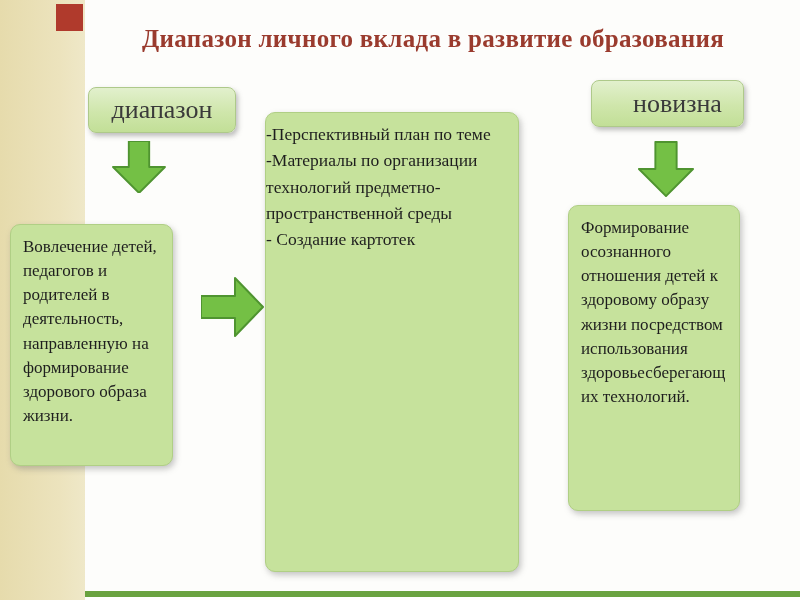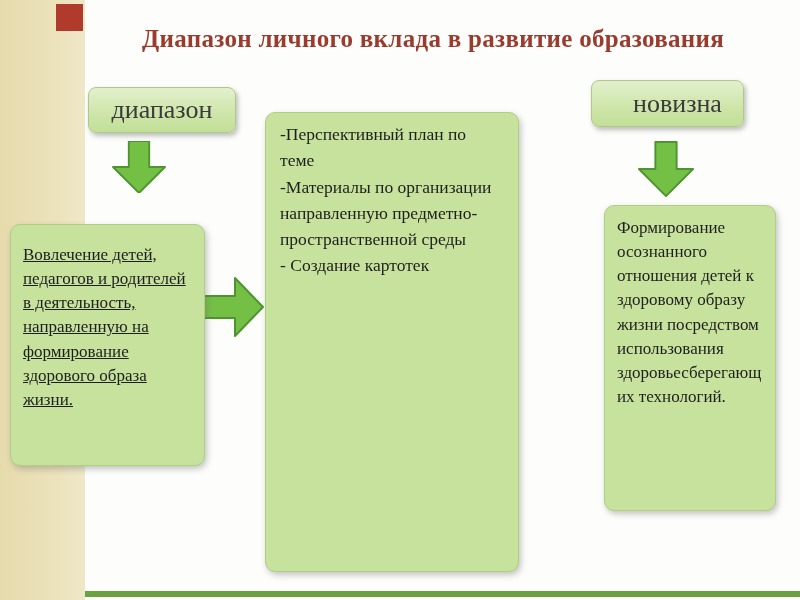--- a/index.html
+++ b/index.html
@@ -50,31 +50,31 @@
 
   .content-box {
     position: absolute;
     background: #c6e29c;
     border: 1px solid #b0cf85;
     border-radius: 10px;
     box-shadow: 2px 3px 6px rgba(110,110,110,0.4);
     color: #1e1e1e;
   }
   .box-left {
-    left: 10px; top: 224px; width: 195px; height: 242px;
-    padding: 18px 12px;
-    font-size: 17px; line-height: 1.42; text-decoration: underline;
+    left: 10px; top: 224px; width: 163px; height: 242px;
+    padding: 10px 12px;
+    font-size: 17px; line-height: 1.42;
   }
   .box-center {
     left: 265px; top: 112px; width: 254px; height: 460px;
-    padding: 8px 14px;
+    padding: 8px 0;
     font-size: 17.5px; line-height: 1.5;
   }
   .box-right {
-    left: 604px; top: 205px; width: 172px; height: 306px;
+    left: 568px; top: 205px; width: 172px; height: 306px;
     padding: 10px 12px;
     font-size: 17px; line-height: 1.42;
     overflow-wrap: break-word; word-break: break-word;
   }
   .bottom-line {
     position: absolute; left: 85px; right: 0; bottom: 3px; height: 6px;
     background: #69a23e;
   }
 </style>
 </head>
@@ -112,21 +112,21 @@
       <polygon points="0,20 34,20 34,2 62,31 34,60 34,42 0,42" fill="#74c045" stroke="#4f9430" stroke-width="2" stroke-linejoin="round"></polygon>
     </svg>
   </div>
 
   <div class="content-box box-left">
     <span>Вовлечение детей, педагогов и родителей в деятельность, направленную на формирование здорового образа жизни.</span>
   </div>
 
   <div class="content-box box-center">
     <div>-Перспективный план по теме</div>
-    <div>-Материалы по организации направленную предметно-пространственной среды</div>
+    <div>-Материалы по организации технологий предметно-пространственной среды</div>
     <div>- Создание картотек</div>
   </div>
 
   <div class="content-box box-right">
     <span>Формирование осознанного отношения детей к здоровому образу жизни посредством использования здоровьесберегающих технологий.</span>
   </div>
 
   <div class="bottom-line"></div>
 
 </div>

